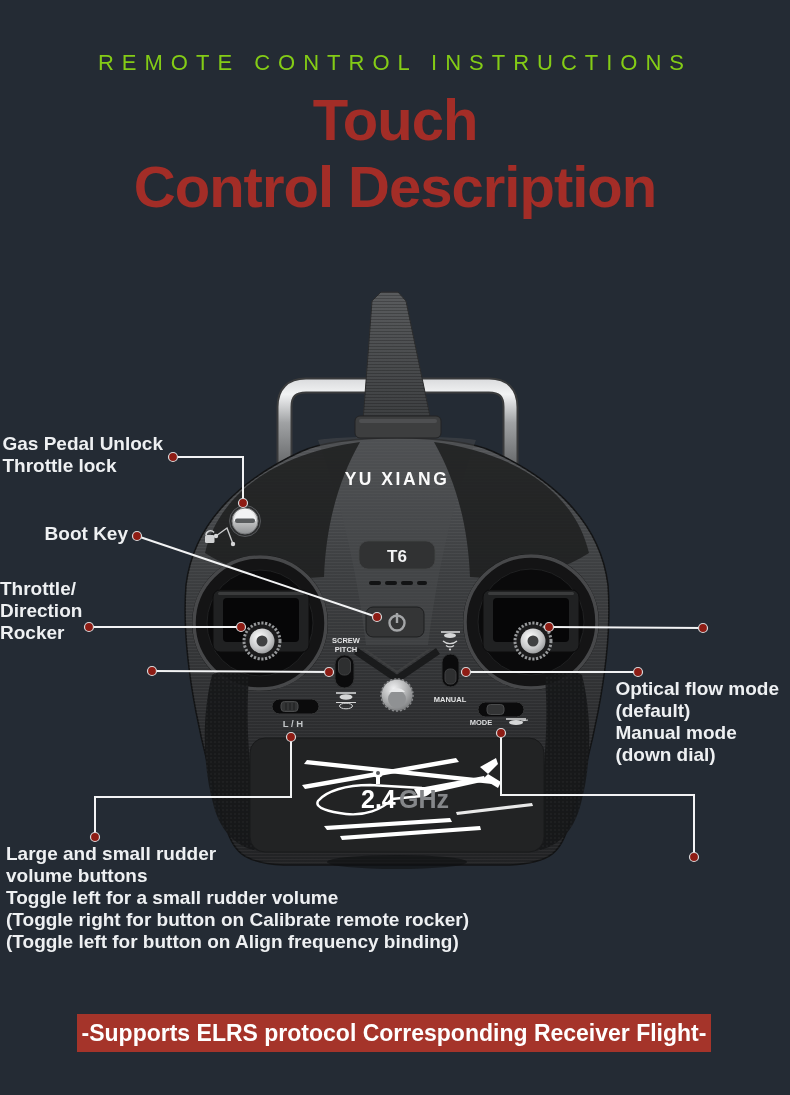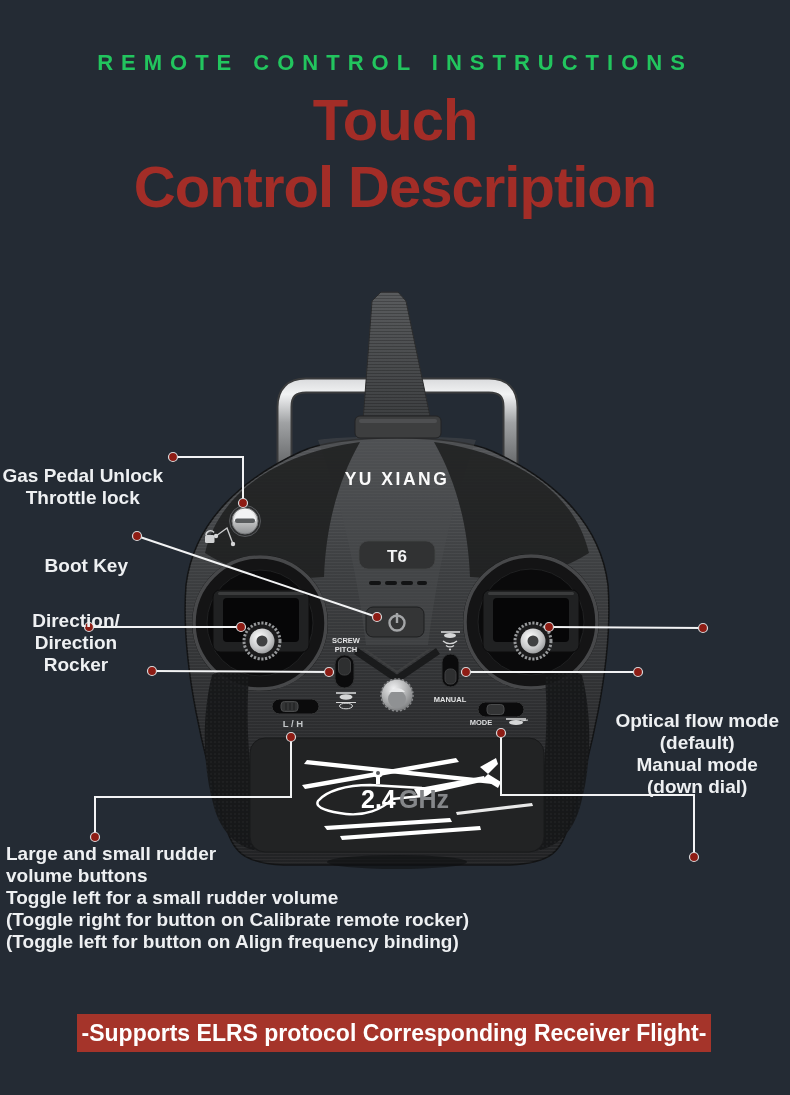--- a/index.html
+++ b/index.html
@@ -3,35 +3,35 @@
 <meta charset="utf-8">
 <style>
   html,body{margin:0;padding:0;background:#1b2129;}
   .stage{
     position:relative;width:790px;height:1095px;margin:0 auto;
     background:#242b34;overflow:hidden;
     font-family:"Liberation Sans",sans-serif;color:#f2f3f4;
   }
   .eyebrow{
     position:absolute;top:50px;left:0;width:100%;text-align:center;
-    font-size:22px;font-weight:bold;letter-spacing:8px;color:#22c55e;white-space:nowrap;
+    font-size:22px;font-weight:normal;letter-spacing:8px;color:#84cc16;white-space:nowrap;
   }
   .title{
     position:absolute;top:86px;left:0;width:100%;text-align:center;
     font-size:58px;line-height:67px;font-weight:bold;color:#a32d27;letter-spacing:-1px;
   }
   .subtitle{
     position:absolute;top:230px;left:0;width:100%;text-align:center;
     font-size:22px;font-weight:bold;color:#f7f8f9;
   }
   .ann{
     position:absolute;font-size:19px;line-height:22px;font-weight:bold;
     color:#eef0f2;white-space:pre-line;
   }
-  .ann.r{text-align:center;margin-top:32px;}
+  .ann.r{text-align:left;}
   .ann.l{text-align:left;}
   .remote-svg{position:absolute;left:150px;top:285px;width:500px;height:590px;}
   .overlay{position:absolute;left:0;top:0;width:790px;height:1095px;pointer-events:none;}
   .banner{
     position:absolute;left:77px;top:1014px;width:634px;height:38px;
     background:#a5342a;color:#ffffff;font-size:23px;font-weight:bold;
     line-height:38px;text-align:center;white-space:nowrap;
   }
   svg text{font-family:"Liberation Sans",sans-serif;}
 </style>
@@ -282,21 +282,21 @@
       <circle cx="466" cy="672" r="4.5"></circle>
         <circle cx="638" cy="672" r="4.5"></circle>
       <circle cx="501" cy="733" r="4.5"></circle>
         <circle cx="694" cy="857" r="4.5"></circle>
     </g>
   </svg>
 
   <div class="ann r" style="top:433px; right:627px;">Gas Pedal Unlock
 Throttle lock</div>
   <div class="ann r" style="top:523px; right:662px;">Boot Key</div>
-  <div class="ann r" style="top:578px; right:638px;">Direction/
+  <div class="ann r" style="top:578px; right:638px;">Throttle/
 Direction Rocker</div>
   <div class="ann l" style="top:843px; left:6px;">Large and small rudder
 volume buttons
 Toggle left for a small rudder volume
 (Toggle right for button on Calibrate remote rocker)
 (Toggle left for button on Align frequency binding)</div>
   <div class="ann r" style="top:678px; right:11px;">Optical flow mode
 (default)
 Manual mode
 (down dial)</div>

